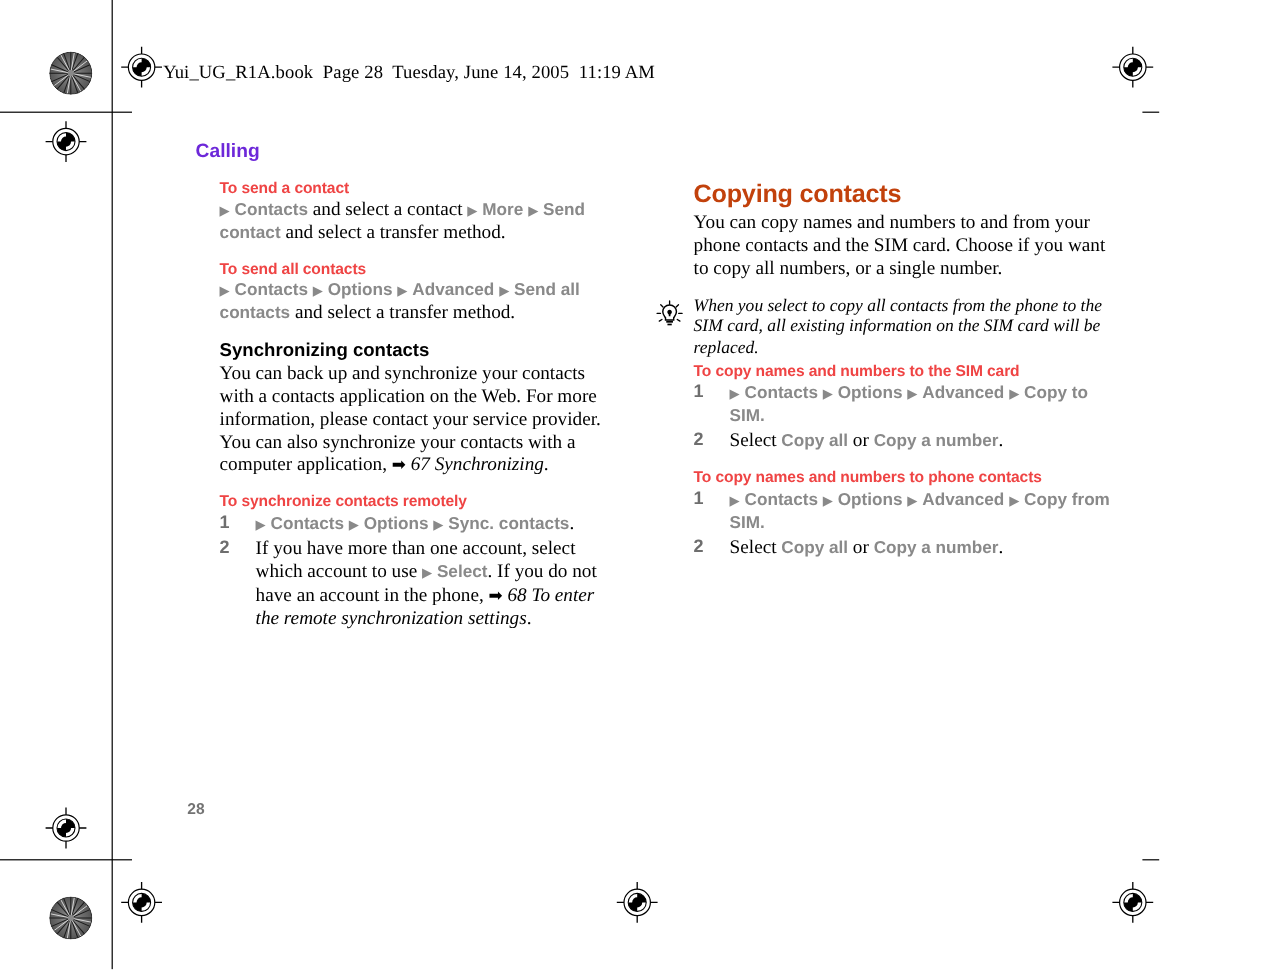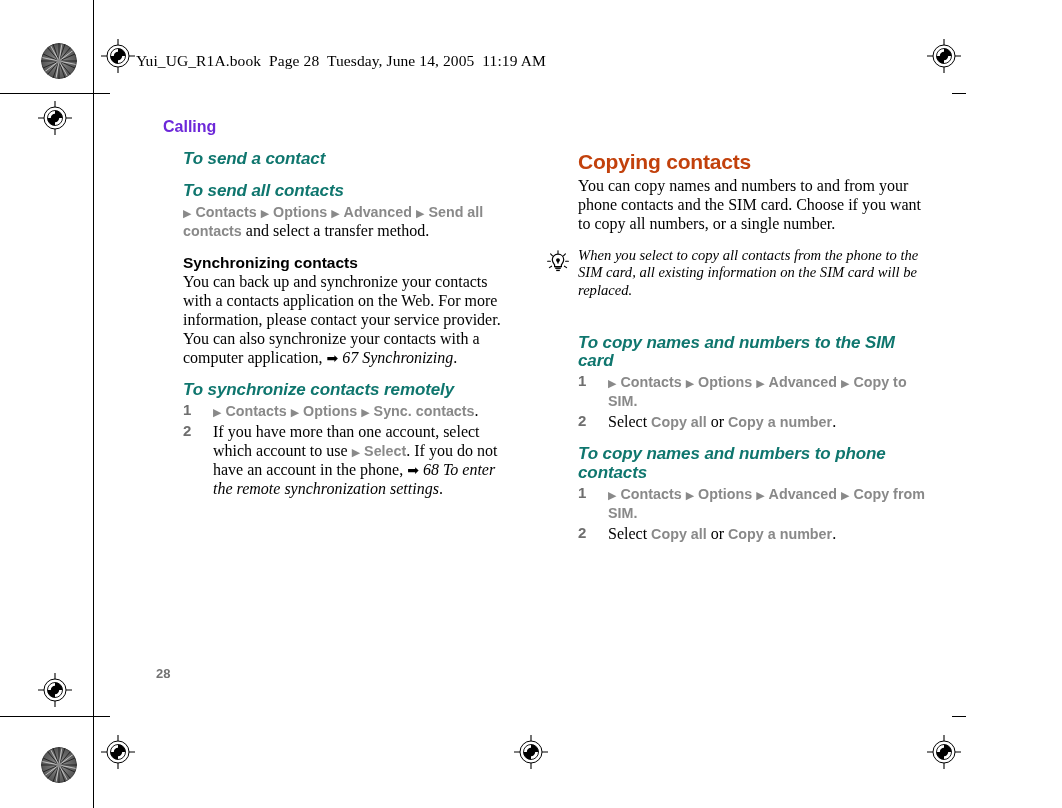--- a/index.html
+++ b/index.html
@@ -85,23 +85,22 @@
     font-weight: bold;
     font-size: 21px;
     color: #c2410c;
     margin: 0 0 2px 0;
     line-height: 1.12;
     letter-spacing: -0.2px;
   }
   .sub-title {
     font-family: "Liberation Sans", sans-serif;
     font-weight: bold;
-    font-style: italic;
-    font-size: 17px;
-    color: #0f766e;
+    font-size: 13px;
+    color: #ef4444;
     margin: 0 0 1px 0;
     line-height: 1.08;
     letter-spacing: -0.1px;
   }
   .sub-title-plain {
     font-family: "Liberation Sans", sans-serif;
     font-weight: bold;
     font-style: normal;
     font-size: 15.5px;
     color: #000000;
@@ -449,20 +448,21 @@
   </div>
 
   <div class="book-header">Yui_UG_R1A.book  Page 28  Tuesday, June 14, 2005  11:19 AM</div>
   <div class="running-head">Calling</div>
   <div class="page-number">28</div>
 
   <div class="col col-left">
 
     <div class="block">
       <div class="sub-title">To send a contact</div>
+      <p class="body-p"><span class="tri">▶</span>&nbsp;<span class="menu">Contacts</span><span> and select a contact </span><span class="tri">▶</span>&nbsp;<span class="menu">More</span> <span class="tri">▶</span>&nbsp;<span class="menu">Send contact</span><span> and select a transfer method.</span></p>
     </div>
 
     <div class="block">
       <div class="sub-title">To send all contacts</div>
       <p class="body-p"><span class="tri">▶</span>&nbsp;<span class="menu">Contacts</span> <span class="tri">▶</span>&nbsp;<span class="menu">Options</span> <span class="tri">▶</span>&nbsp;<span class="menu">Advanced</span> <span class="tri">▶</span>&nbsp;<span class="menu">Send all contacts</span><span> and select a transfer method.</span></p>
     </div>
 
     <div class="block">
       <div class="sub-title-plain">Synchronizing contacts</div>
       <p class="body-p"><span>You can back up and synchronize your contacts with a contacts application on the Web. For more information, please contact your service provider. You can also synchronize your contacts with a computer application, </span><span class="arrow-ref">➡</span> <span class="ref">67 Synchronizing</span><span>.</span></p>
@@ -484,21 +484,21 @@
 
   </div>
 
   <div class="col col-right">
 
     <div class="block-tight">
       <div class="sec-title">Copying contacts</div>
       <p class="body-p">You can copy names and numbers to and from your phone contacts and the SIM card. Choose if you want to copy all numbers, or a single number.</p>
     </div>
 
-    <div class="block tip-wrap" style="margin-top:14px; margin-bottom:34px;">
+    <div class="block tip-wrap" style="margin-top:14px; margin-bottom:2px;">
       <span class="tip-icon">
         <svg viewBox="0 0 24 24" width="24" height="24" aria-hidden="true">
           <g stroke="#000" stroke-width="1.1" stroke-linecap="round">
             <line x1="12" y1="0.8" x2="12" y2="3.6"></line>
             <line x1="4.6" y1="3.9" x2="6.5" y2="5.8"></line>
             <line x1="19.4" y1="3.9" x2="17.5" y2="5.8"></line>
             <line x1="1.6" y1="11.2" x2="4.4" y2="11.2"></line>
             <line x1="22.4" y1="11.2" x2="19.6" y2="11.2"></line>
             <line x1="3.4" y1="17.6" x2="5.6" y2="16.2"></line>
             <line x1="20.6" y1="17.6" x2="18.4" y2="16.2"></line>

